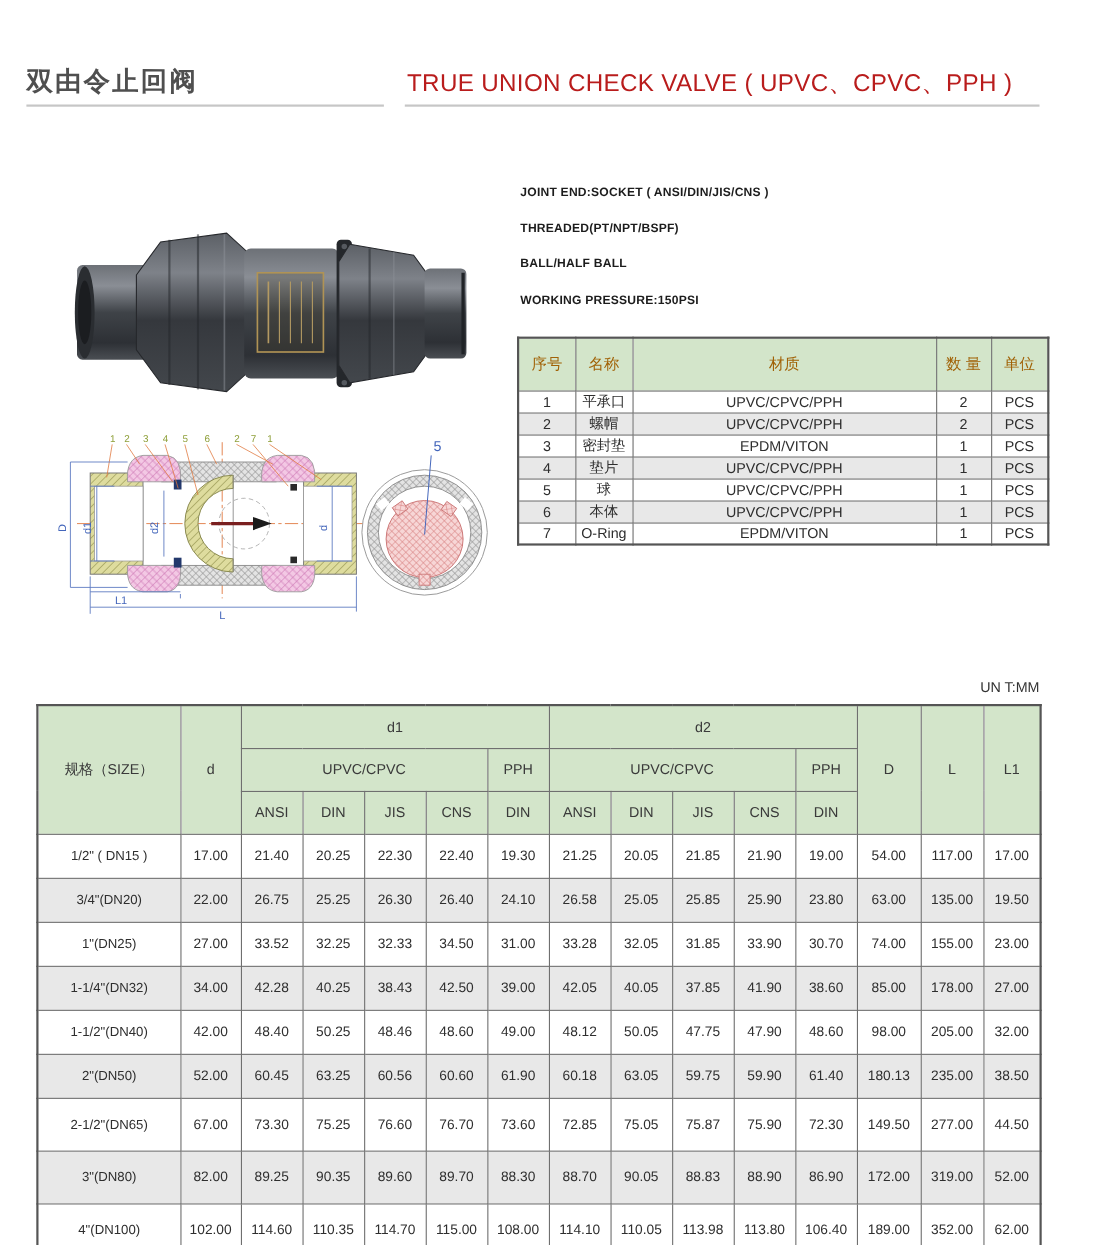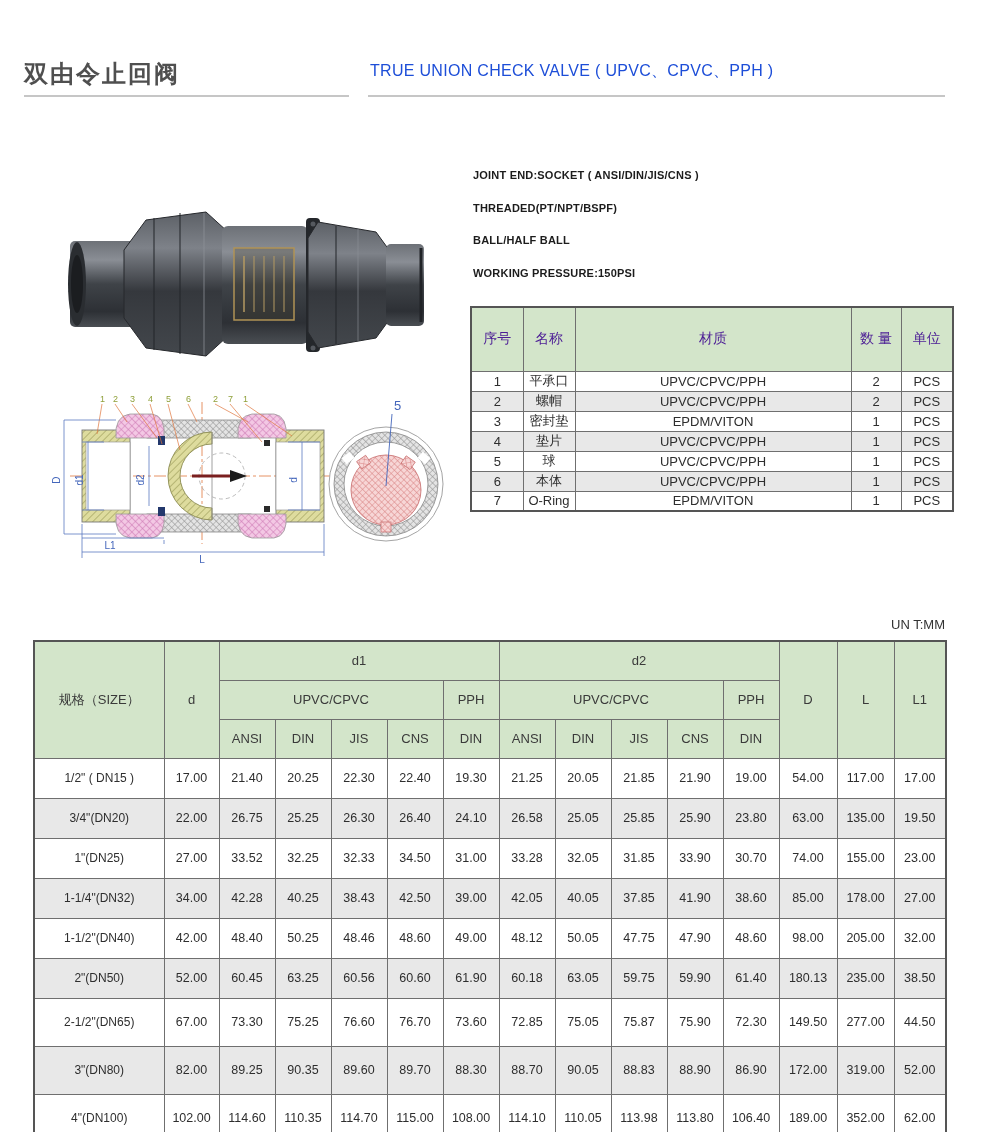--- a/index.html
+++ b/index.html
@@ -9,22 +9,22 @@
     font-family:"Liberation Sans","DejaVu Sans",sans-serif; color:#333;
   }
   .page { position:absolute; inset:0; background:#fff;margin-top:48px; }
 
   
   .title-cn {
     position:absolute; left:24px; top:10px; font-size:24px; font-weight:bold;
     color:#4f4f4f; letter-spacing:2px;
   }
   .title-en {
-    position:absolute; left:370px; top:13px; font-size:16px; font-weight:500;
-    color:#1d4ed8; letter-spacing:0.3px; white-space:nowrap;
+    position:absolute; left:370px; top:13px; font-size:22px; font-weight:500;
+    color:#b91c1c; letter-spacing:0.3px; white-space:nowrap;
   }
   .rule { position:absolute; height:2px; background:#c6c6c6; top:47px; }
   .rule-cn { left:24px; width:325px; }
   .rule-en { left:368px; width:577px; }
 
   
   .photo { position:absolute; left:58px; top:150px; width:370px; height:180px; }
 
   
   .specs { position:absolute; left:473px; top:121px; }
@@ -35,21 +35,21 @@
 
   
   table { border-collapse:collapse; table-layout:fixed; }
   th, td { border:1px solid #6f6f6f; text-align:center; vertical-align:middle; overflow:hidden; }
   thead th { background:#d3e5ca; font-weight:normal; }
   tbody tr.even { background:#ffffff; }
   tbody tr.odd  { background:#e8e8e8; }
 
   
   .parts-table { position:absolute; left:470px; top:258px; width:482px; border:2px solid #555; }
-  .parts-table thead th { height:64px; font-size:14px; color:#4c1d95; }
+  .parts-table thead th { height:48px; font-size:14px; color:#a16207; }
   .parts-table tbody td { height:20px; font-size:13px; color:#2e2e2e; }
 
   
   .drawing { position:absolute; left:52px; top:344px; width:410px; height:172px; }
 
   
   .unit-note { position:absolute; right:63px; top:569px; font-size:13px; font-weight:500; color:#333; }
 
   
   .size-table { position:absolute; left:33px; top:592px; width:912px; border:2px solid #555; }

